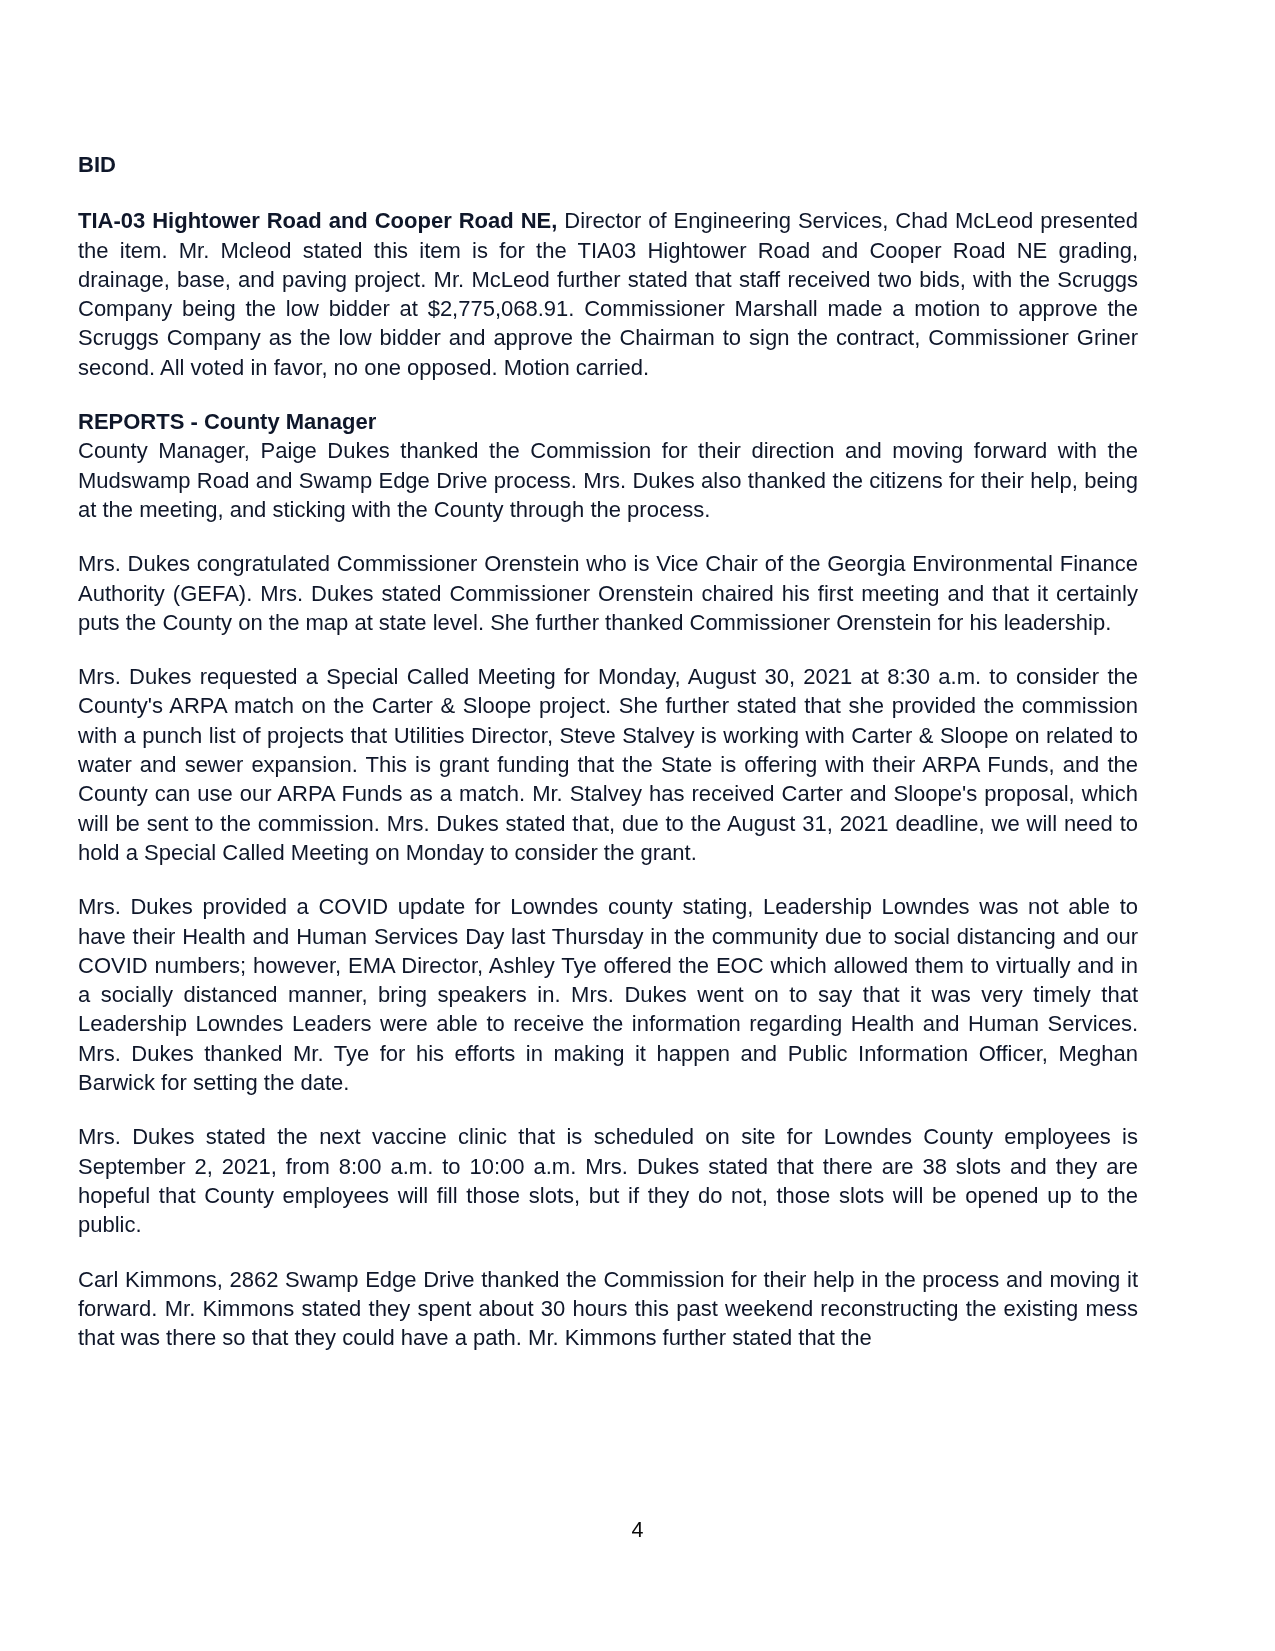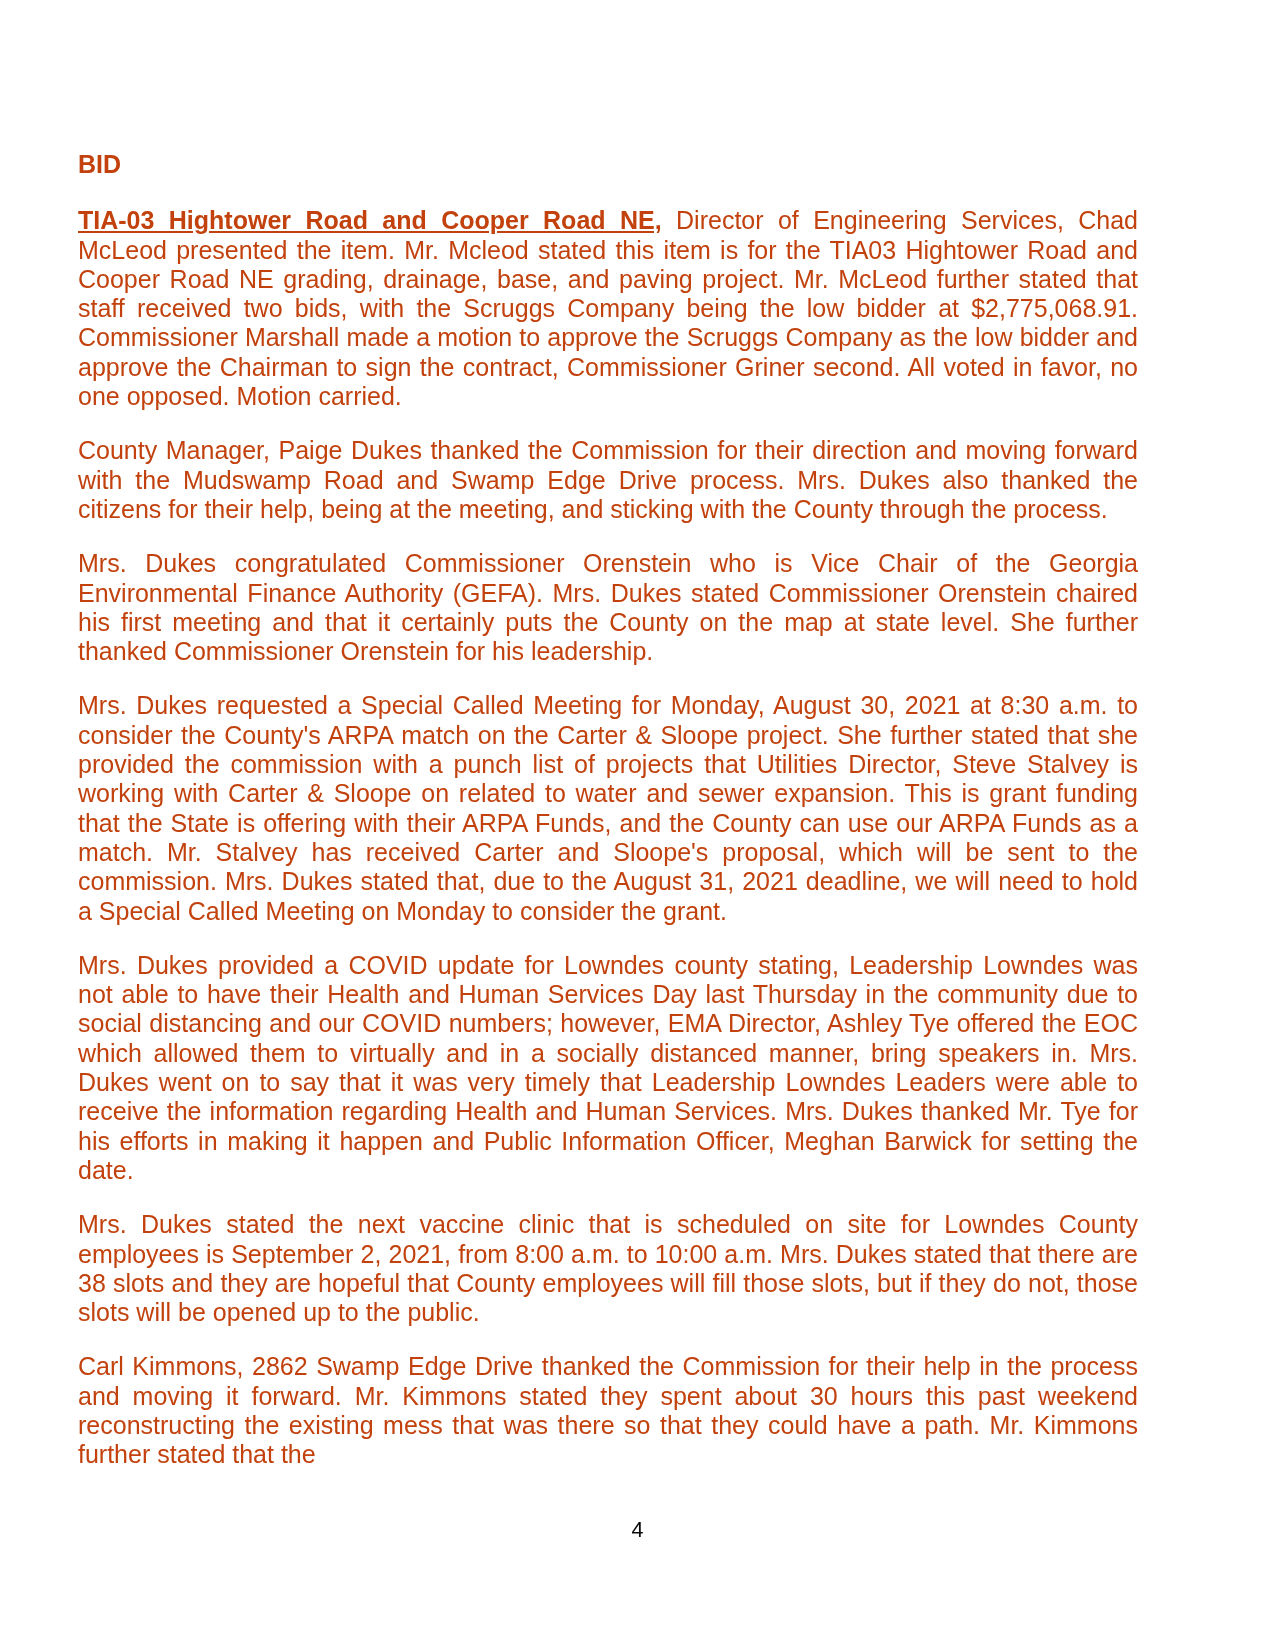--- a/index.html
+++ b/index.html
@@ -19,25 +19,25 @@
     font-family: "Liberation Sans", sans-serif;
     color: #000000;
   }
   .content {
     position: absolute;
     left: 78px;
     top: 150px;
     width: 1060px;
   }
   .doc-text {
-    font-size: 25px;
+    font-size: 22px;
     line-height: 29.3px;
     text-align: justify;
     text-justify: inter-word;
-    color: #c2410c;
+    color: #0f172a;
     margin: 0;
     -webkit-font-smoothing: antialiased;
   }
   .para {
     margin: 0 0 25px 0;
   }
   .para.tight {
     margin-bottom: 0;
   }
   .heading {
@@ -46,21 +46,20 @@
     margin: 0 0 0 0;
   }
   .heading-gap {
     margin-bottom: 27px;
   }
   .section-block {
     margin: 0 0 25px 0;
   }
   .lead-bold {
     font-weight: bold;
-    text-decoration: underline;
   }
   .page-number {
     position: absolute;
     left: 0;
     top: 1518px;
     width: 1275px;
     text-align: center;
     font-family: "Liberation Sans", sans-serif;
     font-size: 21.5px;
     color: #0a0a0a;
@@ -72,20 +71,21 @@
 <div class="page">
 
   <div class="content">
 
     <div class="section-block">
       <p class="doc-text heading heading-gap">BID</p>
       <p class="doc-text para tight"><span class="lead-bold">TIA-03 Hightower Road and Cooper Road NE,</span><span> Director of Engineering Services, Chad McLeod presented the item. Mr. Mcleod stated this item is for the TIA03 Hightower Road and Cooper Road NE grading, drainage, base, and paving project. Mr. McLeod further stated that staff received two bids, with the Scruggs Company being the low bidder at $2,775,068.91. Commissioner Marshall made a motion to approve the Scruggs Company as the low bidder and approve the Chairman to sign the contract, Commissioner Griner second. All voted in favor, no one opposed. Motion carried.</span></p>
     </div>
 
     <div class="section-block">
+      <p class="doc-text heading">REPORTS - County Manager</p>
       <p class="doc-text para"><span>County Manager, Paige Dukes thanked the Commission for their direction and moving forward with the Mudswamp Road and Swamp Edge Drive process. Mrs. Dukes also thanked the citizens for their help, being at the meeting, and sticking with the County through the process.</span></p>
       <p class="doc-text para"><span>Mrs. Dukes congratulated Commissioner Orenstein who is Vice Chair of the Georgia Environmental Finance Authority (GEFA). Mrs. Dukes stated Commissioner Orenstein chaired his first meeting and that it certainly puts the County on the map at state level. She further thanked Commissioner Orenstein for his leadership.</span></p>
       <p class="doc-text para"><span>Mrs. Dukes requested a Special Called Meeting for Monday, August 30, 2021 at 8:30 a.m. to consider the County's ARPA match on the Carter &amp; Sloope project. She further stated that she provided the commission with a punch list of projects that Utilities Director, Steve Stalvey is working with Carter &amp; Sloope on related to water and sewer expansion. This is grant funding that the State is offering with their ARPA Funds, and the County can use our ARPA Funds as a match. Mr. Stalvey has received Carter and Sloope's proposal, which will be sent to the commission.  Mrs. Dukes stated that, due to the August 31, 2021 deadline, we will need to hold a Special Called Meeting on Monday to consider the grant.</span></p>
       <p class="doc-text para"><span>Mrs. Dukes provided a COVID update for Lowndes county stating, Leadership Lowndes was not able to have their Health and Human Services Day last Thursday in the community due to social distancing and our COVID numbers; however, EMA Director, Ashley Tye offered the EOC which allowed them to virtually and in a socially distanced manner, bring speakers in. Mrs. Dukes went on to say that it was very timely that Leadership Lowndes Leaders were able to receive the information regarding Health and Human Services. Mrs. Dukes thanked Mr. Tye for his efforts in making it happen and Public Information Officer, Meghan Barwick for setting the date.</span></p>
       <p class="doc-text para tight"><span>Mrs. Dukes stated the next vaccine clinic that is scheduled on site for Lowndes County employees is September 2, 2021, from 8:00 a.m. to 10:00 a.m. Mrs. Dukes stated that there are 38 slots and they are hopeful that County employees will fill those slots, but if they do not, those slots will be opened up to the public.</span></p>
     </div>
 
     <div class="section-block">
       <p class="doc-text para tight"><span>Carl Kimmons, 2862 Swamp Edge Drive thanked the Commission for their help in the process and moving it forward. Mr. Kimmons stated they spent about 30 hours this past weekend reconstructing the existing mess that was there so that they could have a path. Mr. Kimmons further stated that the</span></p>
     </div>

